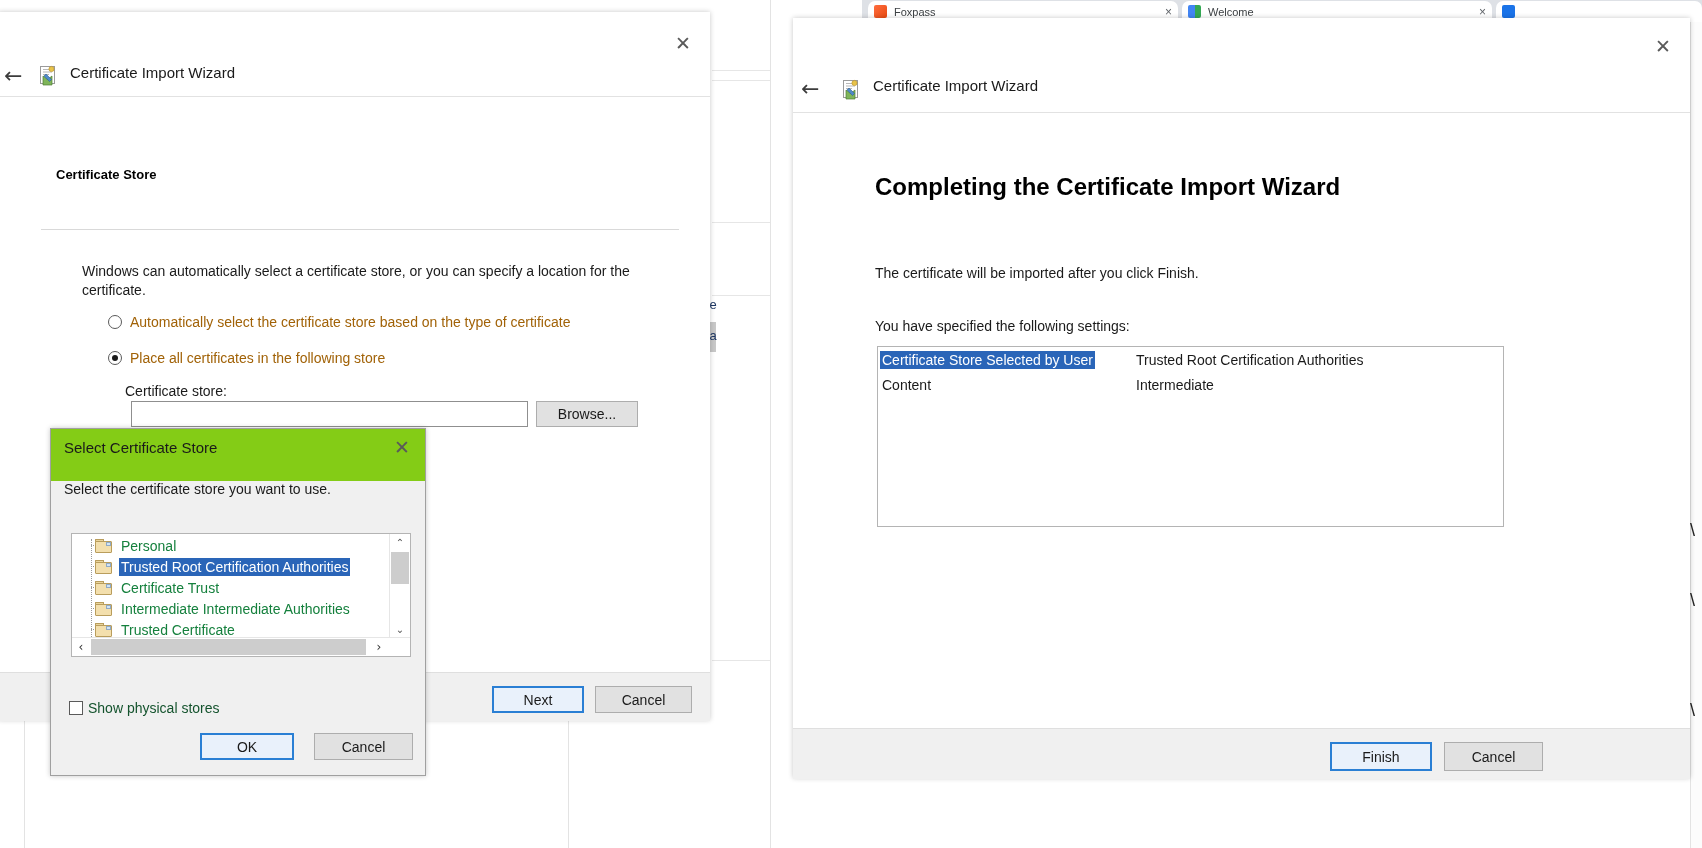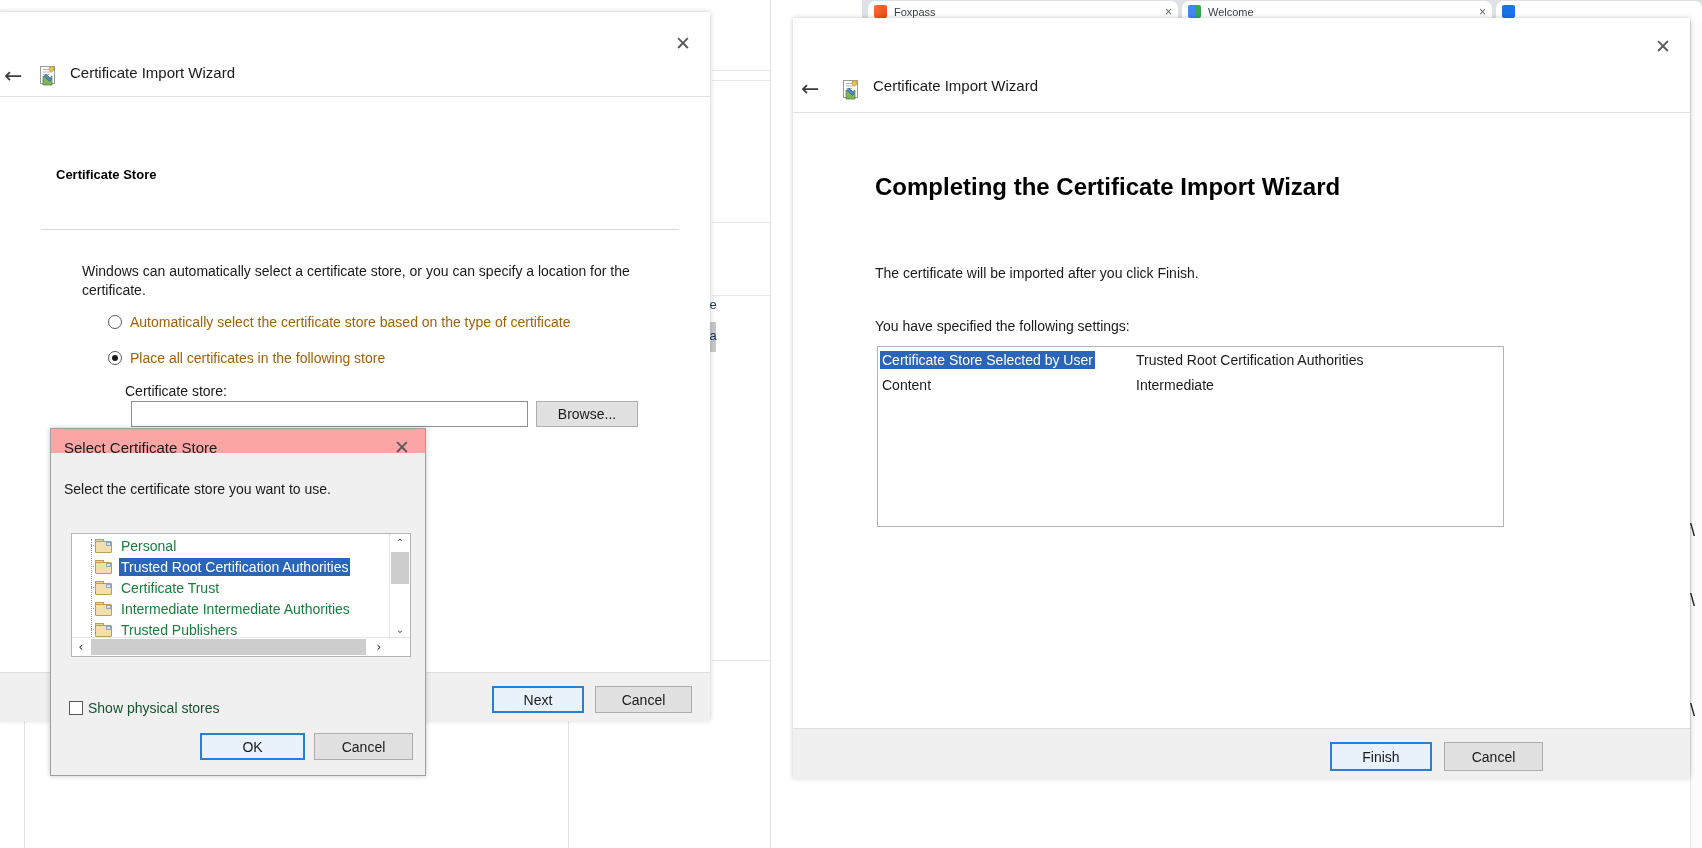--- a/index.html
+++ b/index.html
@@ -465,21 +465,21 @@
     </div>
 
     <div class="win-footer" style="left:0;top:660px;width:712px;height:48px;">
       <div class="btn default" style="left:494px;top:13px;width:92px;height:27px;">Next</div>
       <div class="btn gray" style="left:597px;top:13px;width:97px;height:27px;">Cancel</div>
     </div>
   </div>
 
   <div class="win win-shadow" style="left:50px;top:428px;width:376px;height:348px;background:#f0f0f0;border:1px solid #a0a0a0;">
 
-    <div class="win-titlebar" style="height:24px;background:#fca5a5;">
+    <div class="win-titlebar" style="height:52px;background:#84cc16;">
       <div class="win-title" style="left:13px;top:10px;font-size:15px;">Select Certificate Store</div>
       <div class="win-close" style="right:0px;top:3px;height:30px;">✕</div>
     </div>
 
     <div class="p-txt p-nowrap" style="left:13px;top:52px;">Select the certificate store you want to use.</div>
 
     <div class="listbox" style="left:20px;top:104px;width:340px;height:124px;">
       <div class="tree-area" style="width:318px;height:108px;">
         <div class="tree-dotline" style="top:4px;bottom:0;"></div>
 
@@ -523,21 +523,21 @@
           <span class="tree-label">Intermediate Intermediate Authorities</span>
         </div>
 
         <div class="tree-row">
           <span class="tree-stub"></span>
           <span class="folder">
               <span class="ftab"></span>
               <span class="fbody"></span>
               <span class="fcorner"></span>
             </span>
-          <span class="tree-label">Trusted Publishers</span>
+          <span class="tree-label">Trusted Certificate</span>
         </div>
 
         <div class="tree-row">
 
           <span class="tree-label">Untrusted Certificates</span>
         </div>
       </div>
 
       <div class="vscroll" style="right:0;top:0;width:20px;bottom:18px;">
         <div class="vs-arrow" style="top:0;">⌃</div>
@@ -550,21 +550,21 @@
         <div class="hs-thumb" style="left:19px;width:275px;"></div>
         <div class="hs-arrow" style="right:22px;">›</div>
       </div>
     </div>
 
     <div class="check-row" style="left:18px;top:271px;">
       <span class="checkbox"></span>
       <span class="check-label">Show physical stores</span>
     </div>
 
-    <div class="btn default" style="left:149px;top:304px;width:105px;height:27px;">OK</div>
+    <div class="btn default" style="left:149px;top:304px;width:94px;height:27px;">OK</div>
     <div class="btn gray" style="left:263px;top:304px;width:99px;height:27px;">Cancel</div>
   </div>
 
   <div class="win win-shadow" style="left:793px;top:18px;width:897px;height:760px;">
 
     <div class="win-titlebar" style="height:84px;">
       <div class="win-close" style="right:4px;top:13px;">✕</div>
       <div class="win-back" style="left:8px;top:60px;">←</div>
       <div class="cert-icon" style="left:48px;top:61px;">
         <svg width="22" height="22" viewBox="0 0 22 22" aria-hidden="true">

